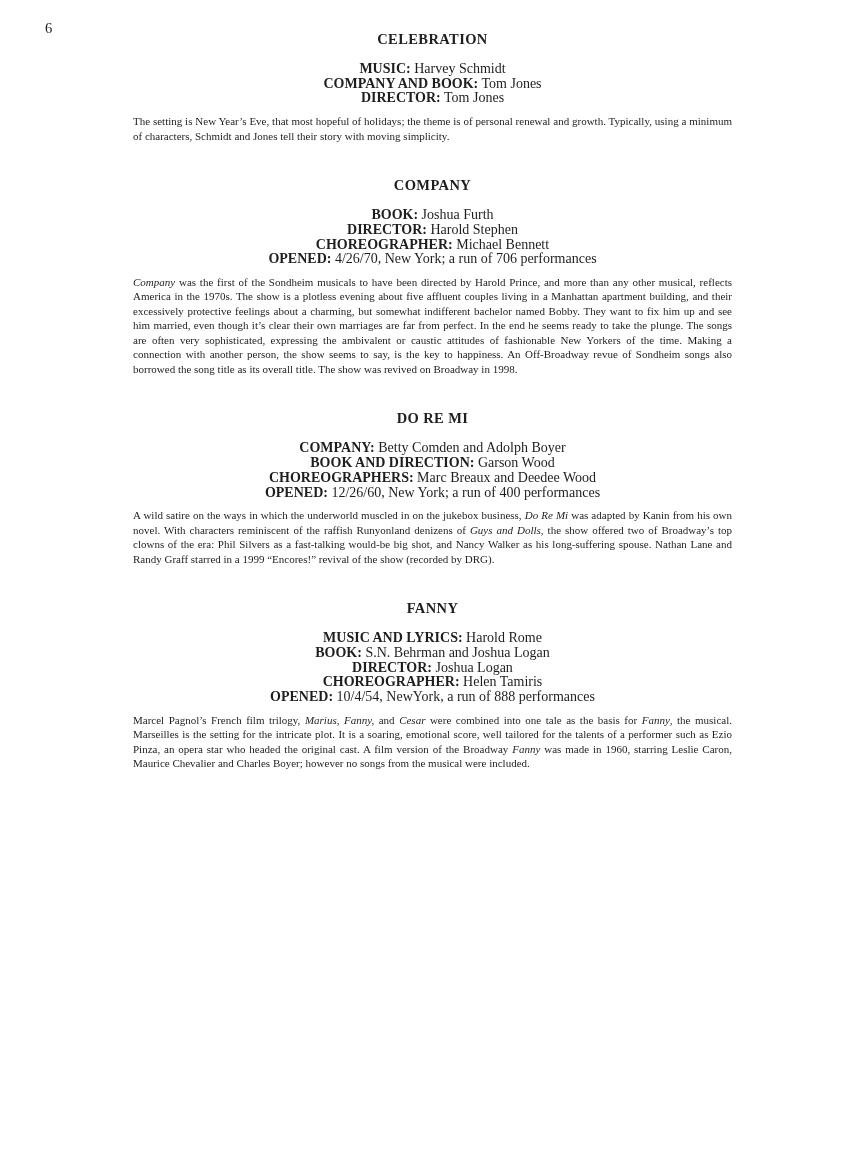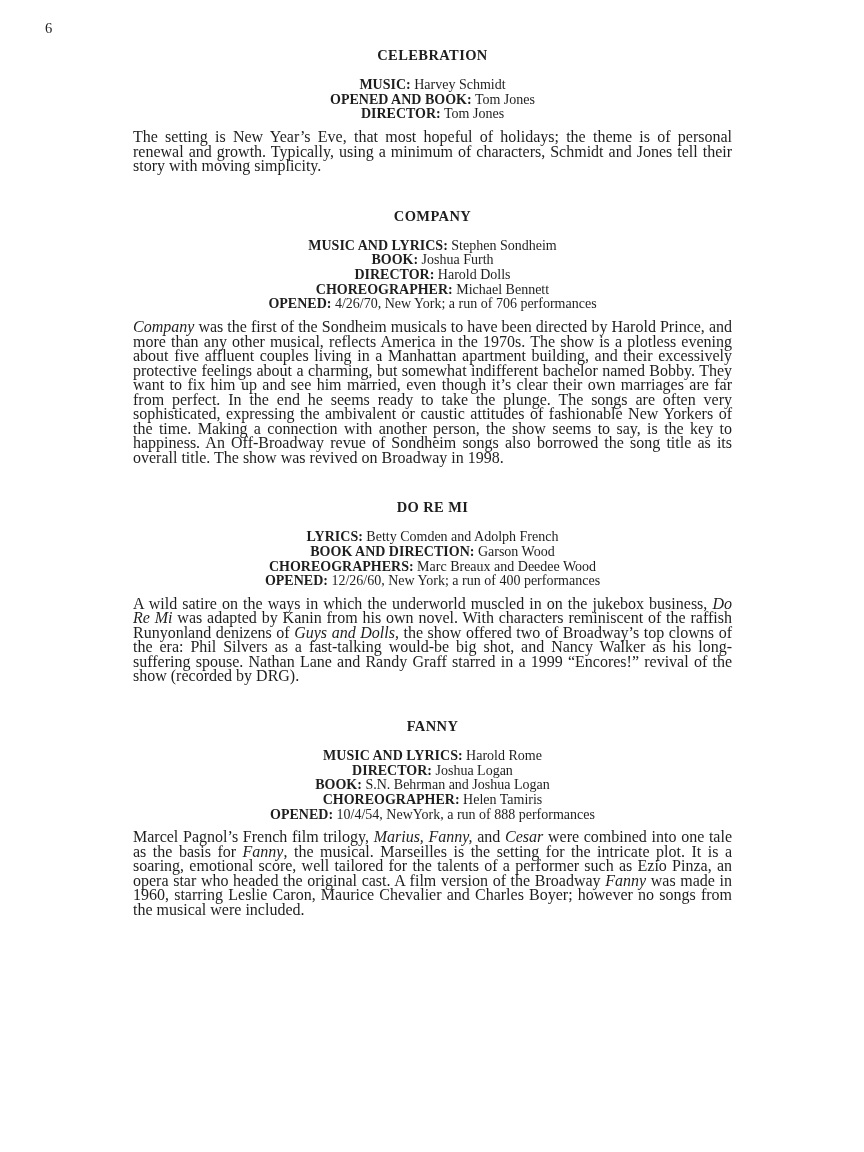--- a/index.html
+++ b/index.html
@@ -23,88 +23,87 @@
     font-size: 14.5px;
   }
   .content {
     position: absolute;
     left: 133px;
     top: 31px;
     width: 599px;
   }
   .section { margin: 0 0 34px 0; }
   .section-title {
-    margin: 16px 0 14px 0;
+    margin: 0 0 14px 0;
     text-align: center;
     font-size: 14.5px;
     font-weight: bold;
     letter-spacing: 0.4px;
   }
   .credits { margin: 0 0 8px 0; }
   .credit-line {
     font-size: 14px;
     line-height: 14.7px;
     text-align: center;
   }
   .credit-label { font-weight: bold; }
   .credit-value { }
   .paragraph {
     margin: 0;
-    font-size: 16px;
+    font-size: 11px;
     line-height: 14.5px;
     text-align: justify;
   }
   .paragraph em { font-style: italic; }
 </style>
 </head>
 <body>
 
 <div class="page">
   <div class="page-number">6</div>
   <div class="content">
     <div id="sections">
   <section class="section">
     <h2 class="section-title">CELEBRATION</h2>
     <div class="credits">
             <div class="credit-line"><span class="credit-label">MUSIC:</span> <span class="credit-value">Harvey Schmidt</span></div>
-            <div class="credit-line"><span class="credit-label">OPENED AND BOOK:</span> <span class="credit-value">Tom Jones</span></div>
+            <div class="credit-line"><span class="credit-label">COMPANY AND BOOK:</span> <span class="credit-value">Tom Jones</span></div>
             <div class="credit-line"><span class="credit-label">DIRECTOR:</span> <span class="credit-value">Tom Jones</span></div>
           </div>
     <p class="paragraph"><span>The setting is New Year’s Eve, that most hopeful of holidays; the theme is of personal renewal and growth. Typically, using a minimum of characters, Schmidt and Jones tell their story with moving simplicity.</span></p>
   </section>
 
   <section class="section">
     <h2 class="section-title">COMPANY</h2>
     <div class="credits">
-            <div class="credit-line"><span class="credit-label">MUSIC AND LYRICS:</span> <span class="credit-value">Stephen Sondheim</span></div>
             <div class="credit-line"><span class="credit-label">BOOK:</span> <span class="credit-value">Joshua Furth</span></div>
-            <div class="credit-line"><span class="credit-label">DIRECTOR:</span> <span class="credit-value">Harold Dolls</span></div>
+            <div class="credit-line"><span class="credit-label">DIRECTOR:</span> <span class="credit-value">Harold Stephen</span></div>
             <div class="credit-line"><span class="credit-label">CHOREOGRAPHER:</span> <span class="credit-value">Michael Bennett</span></div>
             <div class="credit-line"><span class="credit-label">OPENED:</span> <span class="credit-value">4/26/70, New York; a run of 706 performances</span></div>
           </div>
     <p class="paragraph"><em>Company</em><span> was the first of the Sondheim musicals to have been directed by Harold Prince, and more than any other musical, reflects America in the 1970s. The show is a plotless evening about five affluent couples living in a Manhattan apartment building, and their excessively protective feelings about a charming, but somewhat indifferent bachelor named Bobby. They want to fix him up and see him married, even though it’s clear their own marriages are far from perfect. In the end he seems ready to take the plunge. The songs are often very sophisticated, expressing the ambivalent or caustic attitudes of fashionable New Yorkers of the time. Making a connection with another person, the show seems to say, is the key to happiness. An Off-Broadway revue of Sondheim songs also borrowed the song title as its overall title. The show was revived on Broadway in 1998.</span></p>
   </section>
 
   <section class="section">
     <h2 class="section-title">DO RE MI</h2>
     <div class="credits">
-            <div class="credit-line"><span class="credit-label">LYRICS:</span> <span class="credit-value">Betty Comden and Adolph French</span></div>
+            <div class="credit-line"><span class="credit-label">COMPANY:</span> <span class="credit-value">Betty Comden and Adolph Boyer</span></div>
             <div class="credit-line"><span class="credit-label">BOOK AND DIRECTION:</span> <span class="credit-value">Garson Wood</span></div>
             <div class="credit-line"><span class="credit-label">CHOREOGRAPHERS:</span> <span class="credit-value">Marc Breaux and Deedee Wood</span></div>
             <div class="credit-line"><span class="credit-label">OPENED:</span> <span class="credit-value">12/26/60, New York; a run of 400 performances</span></div>
           </div>
     <p class="paragraph"><span>A wild satire on the ways in which the underworld muscled in on the jukebox business, </span><em>Do Re Mi</em><span> was adapted by Kanin from his own novel. With characters reminiscent of the raffish Runyonland denizens of </span><em>Guys and Dolls</em><span>, the show offered two of Broadway’s top clowns of the era: Phil Silvers as a fast-talking would-be big shot, and Nancy Walker as his long-suffering spouse. Nathan Lane and Randy Graff starred in a 1999 “Encores!” revival of the show (recorded by DRG).</span></p>
   </section>
 
   <section class="section">
     <h2 class="section-title">FANNY</h2>
     <div class="credits">
             <div class="credit-line"><span class="credit-label">MUSIC AND LYRICS:</span> <span class="credit-value">Harold Rome</span></div>
+            <div class="credit-line"><span class="credit-label">BOOK:</span> <span class="credit-value">S.N. Behrman and Joshua Logan</span></div>
             <div class="credit-line"><span class="credit-label">DIRECTOR:</span> <span class="credit-value">Joshua Logan</span></div>
-            <div class="credit-line"><span class="credit-label">BOOK:</span> <span class="credit-value">S.N. Behrman and Joshua Logan</span></div>
             <div class="credit-line"><span class="credit-label">CHOREOGRAPHER:</span> <span class="credit-value">Helen Tamiris</span></div>
             <div class="credit-line"><span class="credit-label">OPENED:</span> <span class="credit-value">10/4/54, NewYork, a run of 888 performances</span></div>
           </div>
     <p class="paragraph"><span>Marcel Pagnol’s French film trilogy, </span><em>Marius, Fanny,</em><span> and </span><em>Cesar</em><span> were combined into one tale as the basis for </span><em>Fanny</em><span>, the musical. Marseilles is the setting for the intricate plot. It is a soaring, emotional score, well tailored for the talents of a performer such as Ezio Pinza, an opera star who headed the original cast. A film version of the Broadway </span><em>Fanny</em><span> was made in 1960, starring Leslie Caron, Maurice Chevalier and Charles Boyer; however no songs from the musical were included.</span></p>
   </section>
 </div>
   </div>
 </div>
 
 </body></html>

